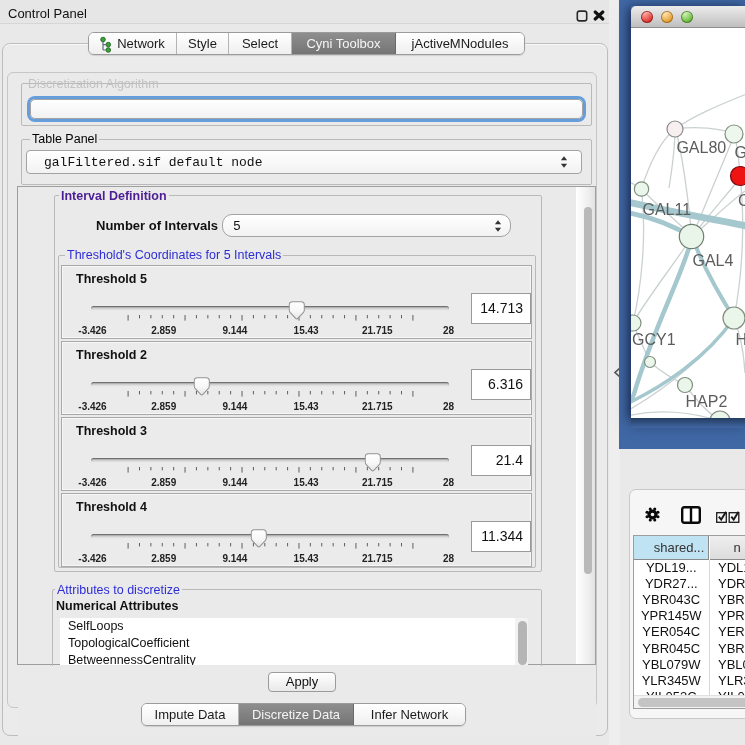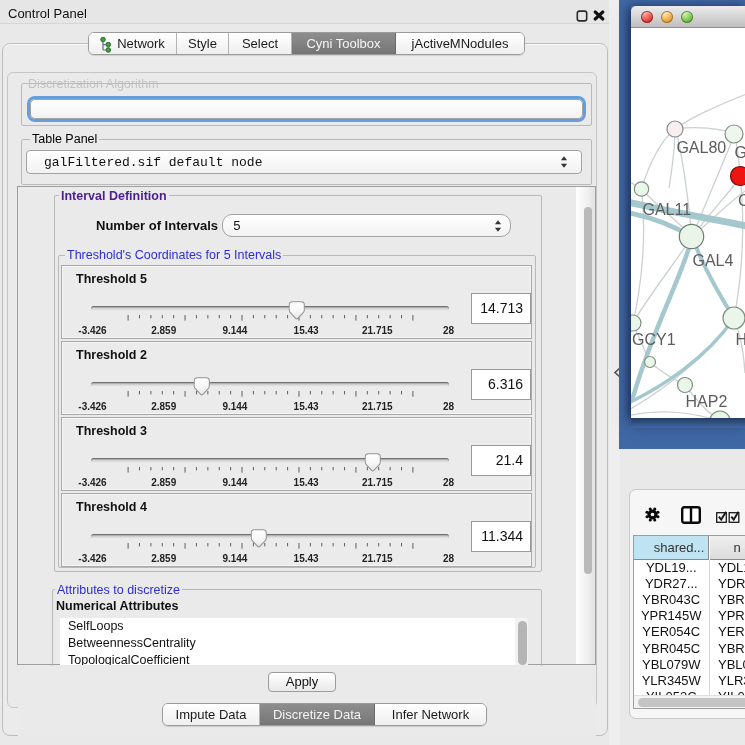--- a/index.html
+++ b/index.html
@@ -329,31 +329,31 @@
         </svg>
         <div class="vbox">11.344</div>
       </div>
     </div>
 
   <div class="group" style="left:52px; top:589px; width:490px; height:120px;"></div>
   <div class="glabel" style="left:55px; top:583px; color:#2d2dd6;">Attributes to discretize</div>
   <div class="abs" style="left:56px; top:599px; font-size:12.5px; font-weight:bold; color:#111;">Numerical Attributes</div>
   <div class="abs" id="attrlist">
     <div>SelfLoops</div>
+    <div>TopologicalCoefficient</div>
     <div>BetweennessCentrality</div>
-    <div>TopologicalCoefficient</div>
   </div>
   <div class="vsb-track" style="left:515px; top:618px; width:13px; height:47px; background:#f2f2f2;"></div>
   <div class="vsb-thumb" style="left:517.5px; top:621px; width:9px; height:44px; background:#b5b5b5;"></div>
 
   <div class="abs" style="left:18px; top:666px; width:578px; height:70px; background:#eaeaea;"></div>
 
   <div class="btn" style="left:268px; top:672px; width:68px; height:19.5px; line-height:18px; border-radius:4px;">Apply</div>
 
-  <div class="seg" style="left:162px; top:703px;">
+  <div class="seg" style="left:141px; top:703px;">
     <div class="s" style="width:97px;">Impute Data</div>
     <div class="s on" style="width:115px;">Discretize Data</div>
     <div class="s" style="width:111px;">Infer Network</div>
   </div>
 
   <div class="abs" style="left:609px; top:0px; width:11px; height:745px; background:#eeeeee;"></div>
   <svg class="abs" style="left:614px; top:368px;" width="7" height="9" viewBox="0 0 7 9">
       <path d="M5.5 0.5 L1 4.5 L5.5 8.5" fill="none" stroke="#555" stroke-width="1.6"></path>
     </svg>
 

